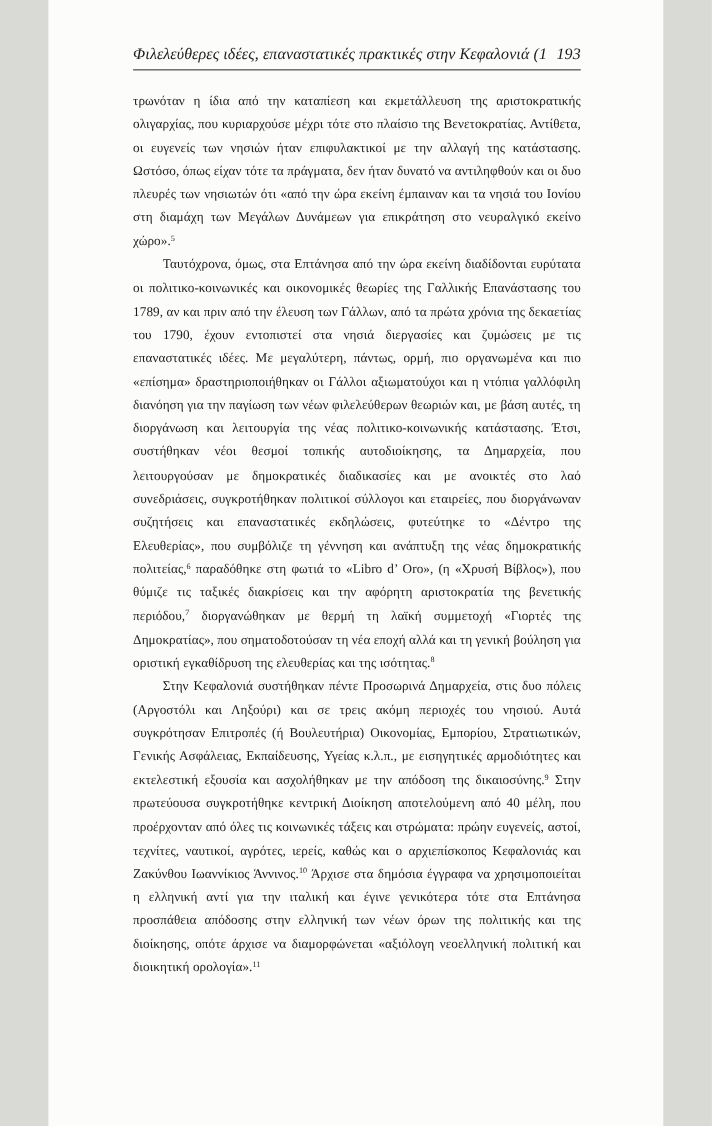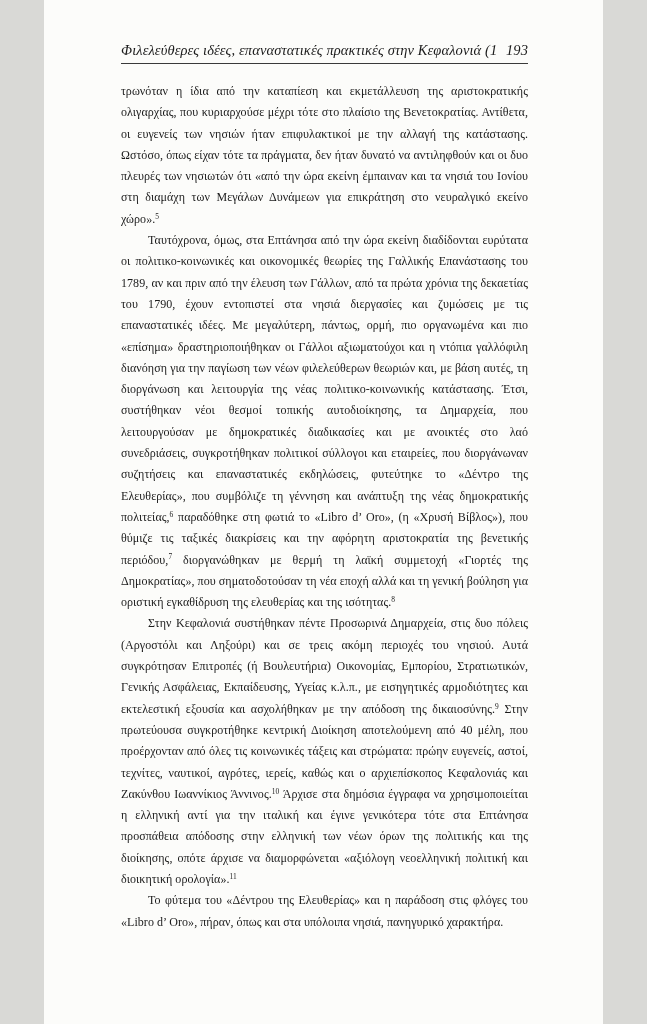--- a/index.html
+++ b/index.html
@@ -71,15 +71,14 @@
 <div class="page">
   <header class="running-head">
     <span class="head-title">Φιλελεύθερες ιδέες, επαναστατικές πρακτικές στην Κεφαλονιά (1797-1798)</span>
     <span class="head-page-num">193</span>
   </header>
 
   <main class="body-text">
       <p class="para no-indent">τρωνόταν η ίδια από την καταπίεση και εκμετάλλευση της αριστοκρατικής ολιγαρχίας, που κυριαρχούσε μέχρι τότε στο πλαίσιο της Βενετοκρατίας. Αντίθετα, οι ευγενείς των νησιών ήταν επιφυλακτικοί με την αλλαγή της κατάστασης. Ωστόσο, όπως είχαν τότε τα πράγματα, δεν ήταν δυνατό να αντιληφθούν και οι δυο πλευρές των νησιωτών ότι «από την ώρα εκείνη έμπαιναν και τα νησιά του Ιονίου στη διαμάχη των Μεγάλων Δυνάμεων για επικράτηση στο νευραλγικό εκείνο χώρο».<sup class="fn">5</sup></p>
       <p class="para">Ταυτόχρονα, όμως, στα Επτάνησα από την ώρα εκείνη διαδίδονται ευρύτατα οι πολιτικο-κοινωνικές και οικονομικές θεωρίες της Γαλλικής Επανάστασης του 1789, αν και πριν από την έλευση των Γάλλων, από τα πρώτα χρόνια της δεκαετίας του 1790, έχουν εντοπιστεί στα νησιά διεργασίες και ζυμώσεις με τις επαναστατικές ιδέες. Με μεγαλύτερη, πάντως, ορμή, πιο οργανωμένα και πιο «επίσημα» δραστηριοποιήθηκαν οι Γάλλοι αξιωματούχοι και η ντόπια γαλλόφιλη διανόηση για την παγίωση των νέων φιλελεύθερων θεωριών και, με βάση αυτές, τη διοργάνωση και λειτουργία της νέας πολιτικο-κοινωνικής κατάστασης. Έτσι, συστήθηκαν νέοι θεσμοί τοπικής αυτοδιοίκησης, τα Δημαρχεία, που λειτουργούσαν με δημοκρατικές διαδικασίες και με ανοικτές στο λαό συνεδριάσεις, συγκροτήθηκαν πολιτικοί σύλλογοι και εταιρείες, που διοργάνωναν συζητήσεις και επαναστατικές εκδηλώσεις, φυτεύτηκε το «Δέντρο της Ελευθερίας», που συμβόλιζε τη γέννηση και ανάπτυξη της νέας δημοκρατικής πολιτείας,<sup class="fn">6</sup> παραδόθηκε στη φωτιά το «Libro d’ Oro», (η «Χρυσή Βίβλος»), που θύμιζε τις ταξικές διακρίσεις και την αφόρητη αριστοκρατία της βενετικής περιόδου,<sup class="fn">7</sup> διοργανώθηκαν με θερμή τη λαϊκή συμμετοχή «Γιορτές της Δημοκρατίας», που σηματοδοτούσαν τη νέα εποχή αλλά και τη γενική βούληση για οριστική εγκαθίδρυση της ελευθερίας και της ισότητας.<sup class="fn">8</sup></p>
       <p class="para">Στην Κεφαλονιά συστήθηκαν πέντε Προσωρινά Δημαρχεία, στις δυο πόλεις (Αργοστόλι και Ληξούρι) και σε τρεις ακόμη περιοχές του νησιού. Αυτά συγκρότησαν Επιτροπές (ή Βουλευτήρια) Οικονομίας, Εμπορίου, Στρατιωτικών, Γενικής Ασφάλειας, Εκπαίδευσης, Υγείας κ.λ.π., με εισηγητικές αρμοδιότητες και εκτελεστική εξουσία και ασχολήθηκαν με την απόδοση της δικαιοσύνης.<sup class="fn">9</sup> Στην πρωτεύουσα συγκροτήθηκε κεντρική Διοίκηση αποτελούμενη από 40 μέλη, που προέρχονταν από όλες τις κοινωνικές τάξεις και στρώματα: πρώην ευγενείς, αστοί, τεχνίτες, ναυτικοί, αγρότες, ιερείς, καθώς και ο αρχιεπίσκοπος Κεφαλονιάς και Ζακύνθου Ιωαννίκιος Άννινος.<sup class="fn">10</sup> Άρχισε στα δημόσια έγγραφα να χρησιμοποιείται η ελληνική αντί για την ιταλική και έγινε γενικότερα τότε στα Επτάνησα προσπάθεια απόδοσης στην ελληνική των νέων όρων της πολιτικής και της διοίκησης, οπότε άρχισε να διαμορφώνεται «αξιόλογη νεοελληνική πολιτική και διοικητική ορολογία».<sup class="fn">11</sup></p>
-      <p class="para">Το φύτεμα του «Δέντρου της Ελευθερίας» και η παράδοση στις φλόγες του «Libro d’ Oro», πήραν, όπως και στα υπόλοιπα νησιά, πανηγυρικό χαρακτήρα.</p>
     </main>
 </div>
 
 </body></html>

